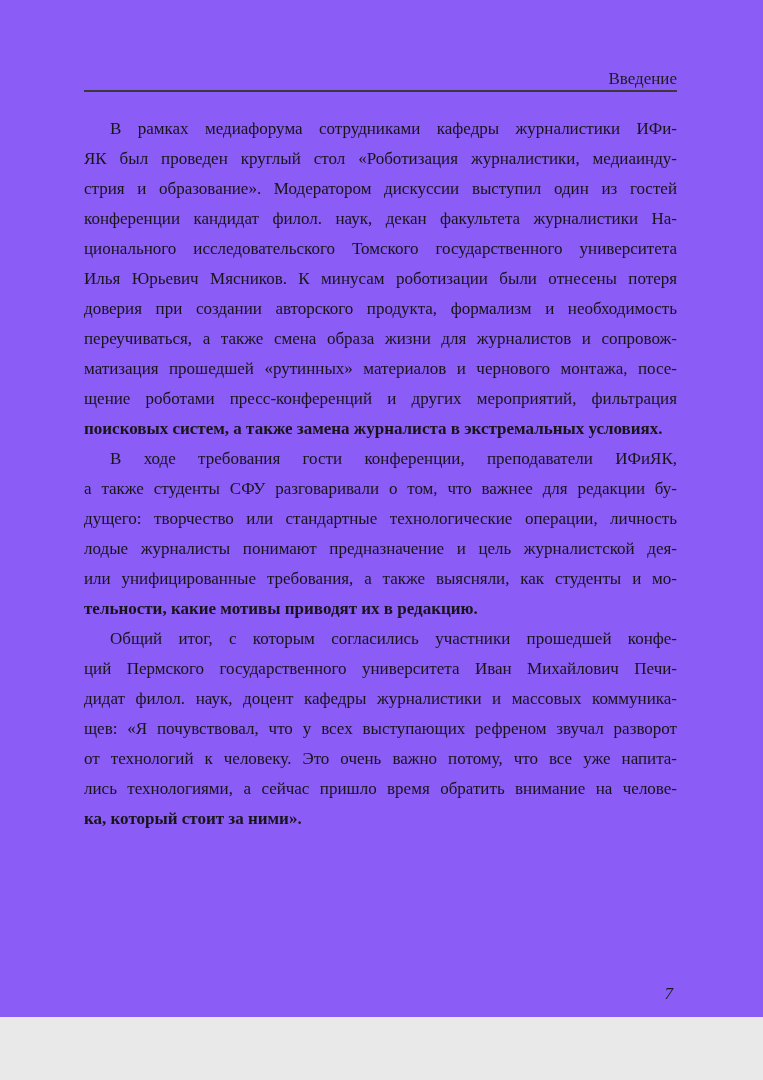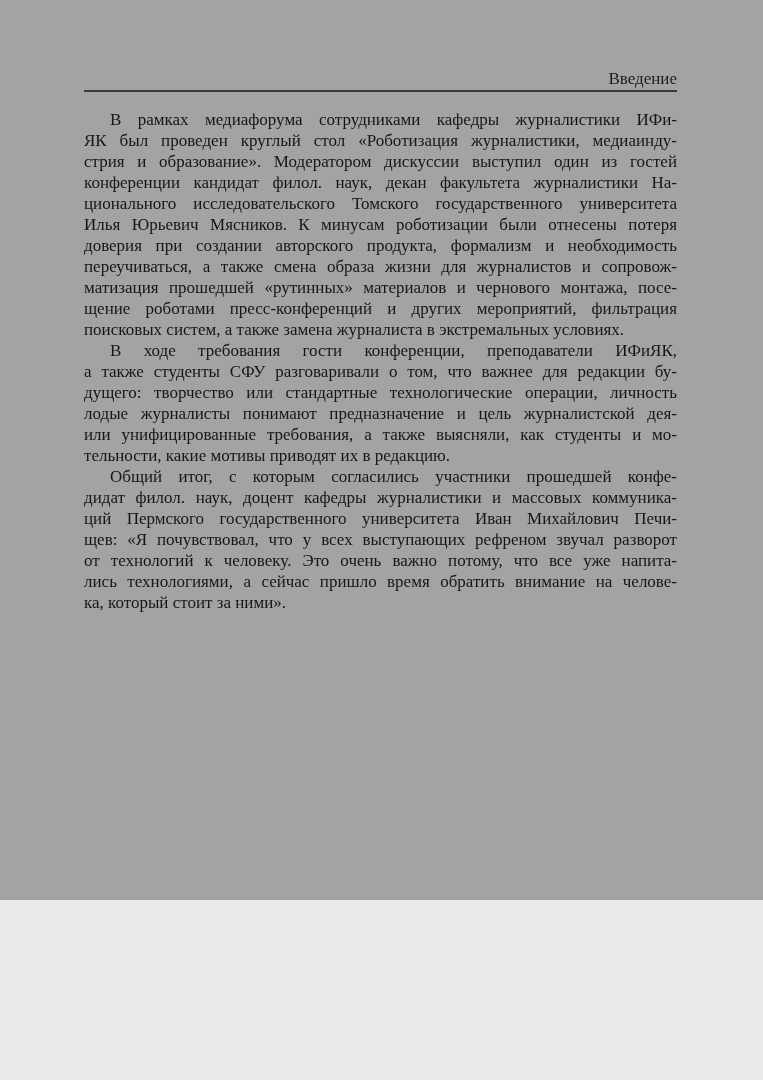--- a/index.html
+++ b/index.html
@@ -3,22 +3,22 @@
 <meta charset="utf-8">
 <style>
   html, body {
     margin: 0;
     padding: 0;
     background: #e9e9e9;
   }
   .page {
     position: relative;
     width: 763px;
-    height: 900px;
-    background: #a3a3a3;
+    height: 1017px;
+    background: #8b5cf6;
     margin: 0 auto;
     font-family: "Liberation Serif", "DejaVu Serif", serif;
     color: #161616;
     overflow: hidden;
   }
   .running-header {
     position: absolute;
     top: 69px;
     left: 84px;
     width: 593px;
@@ -43,26 +43,28 @@
     font-size: 17px;
     line-height: 21px;
   }
   .paragraph {
     margin: 0;
   }
   .line {
     text-align: justify;
     text-align-last: justify;
     white-space: normal;
+    margin-top: 9px;
   }
   .line.first {
     text-indent: 26px;
   }
   .line.last {
     text-align-last: left;
+    font-weight: bold;
   }
   .page-number {
     position: absolute;
     top: 984px;
     left: 84px;
     width: 589px;
     text-align: right;
     font-size: 17px;
     font-style: italic;
     color: #1d1d1d;
@@ -91,22 +93,22 @@
       <div class="paragraph">
         <div class="line first">В ходе требования гости конференции, преподаватели ИФиЯК,</div>
         <div class="line">а также студенты СФУ разговаривали о том, что важнее для редакции бу-</div>
         <div class="line">дущего: творчество или стандартные технологические операции, личность</div>
         <div class="line">лодые журналисты понимают предназначение и цель журналистской дея-</div>
         <div class="line">или унифицированные требования, а также выясняли, как студенты и мо-</div>
         <div class="line last">тельности, какие мотивы приводят их в редакцию.</div>
       </div>
       <div class="paragraph">
         <div class="line first">Общий итог, с которым согласились участники прошедшей конфе-</div>
+        <div class="line">ций Пермского государственного университета Иван Михайлович Печи-</div>
         <div class="line">дидат филол. наук, доцент кафедры журналистики и массовых коммуника-</div>
-        <div class="line">ций Пермского государственного университета Иван Михайлович Печи-</div>
         <div class="line">щев: «Я почувствовал, что у всех выступающих рефреном звучал разворот</div>
         <div class="line">от технологий к человеку. Это очень важно потому, что все уже напита-</div>
         <div class="line">лись технологиями, а сейчас пришло время обратить внимание на челове-</div>
         <div class="line last">ка, который стоит за ними».</div>
       </div>
     </div>
   <div class="page-number">7</div>
 </div>
 
 </body></html>

